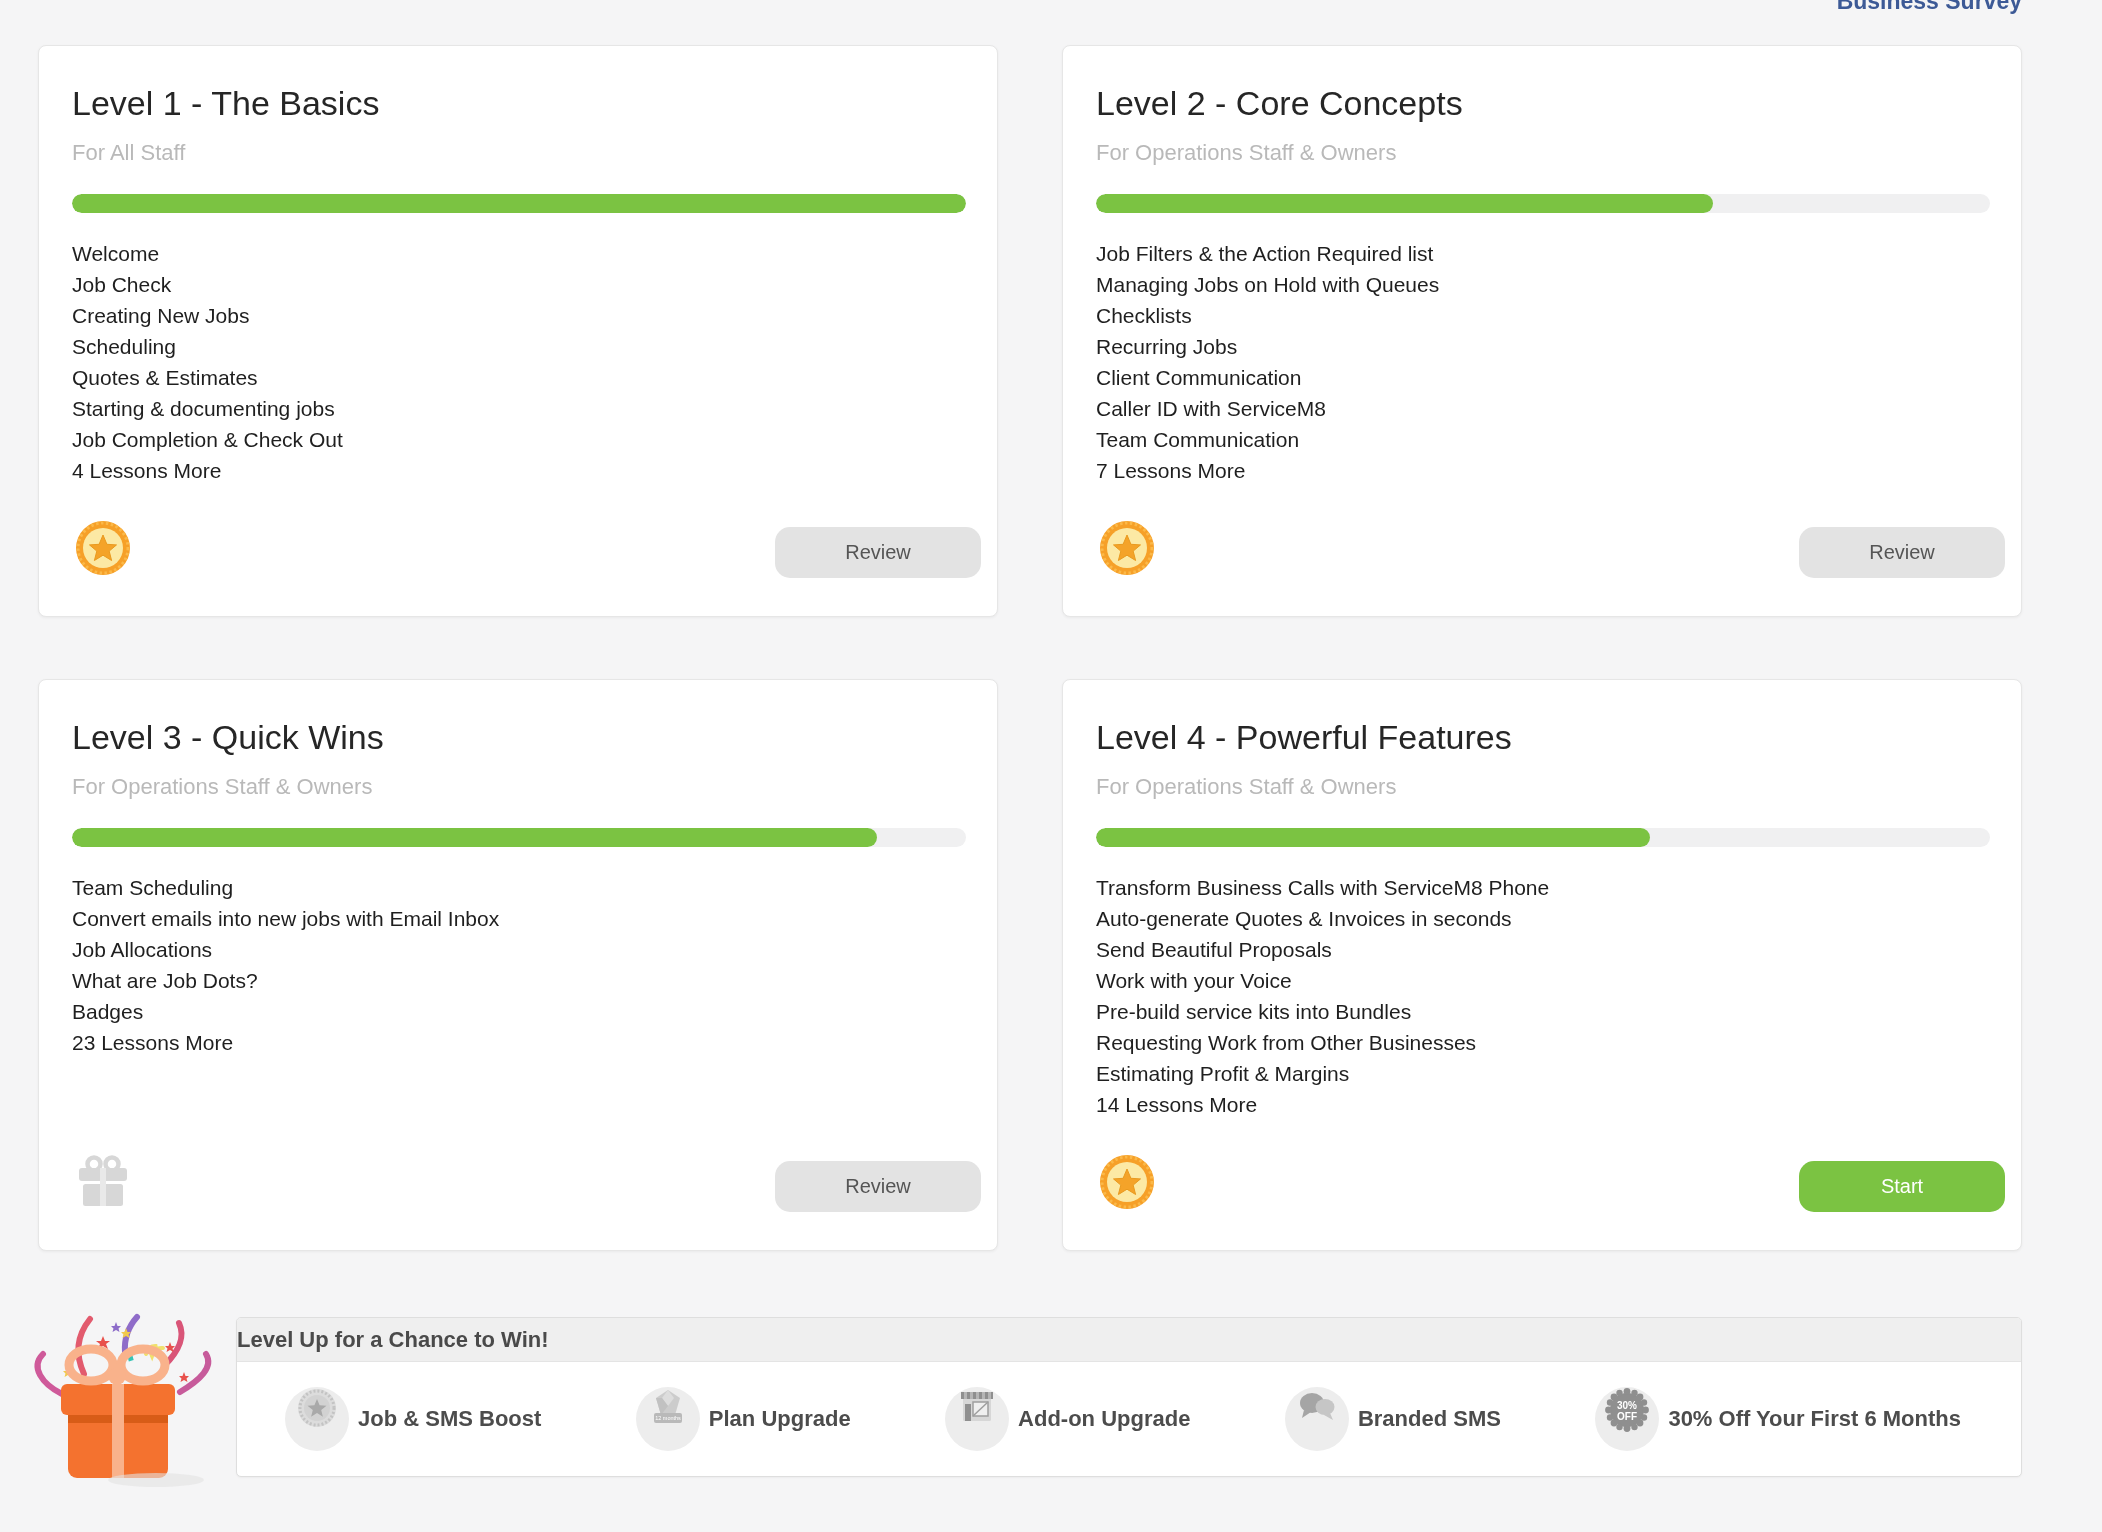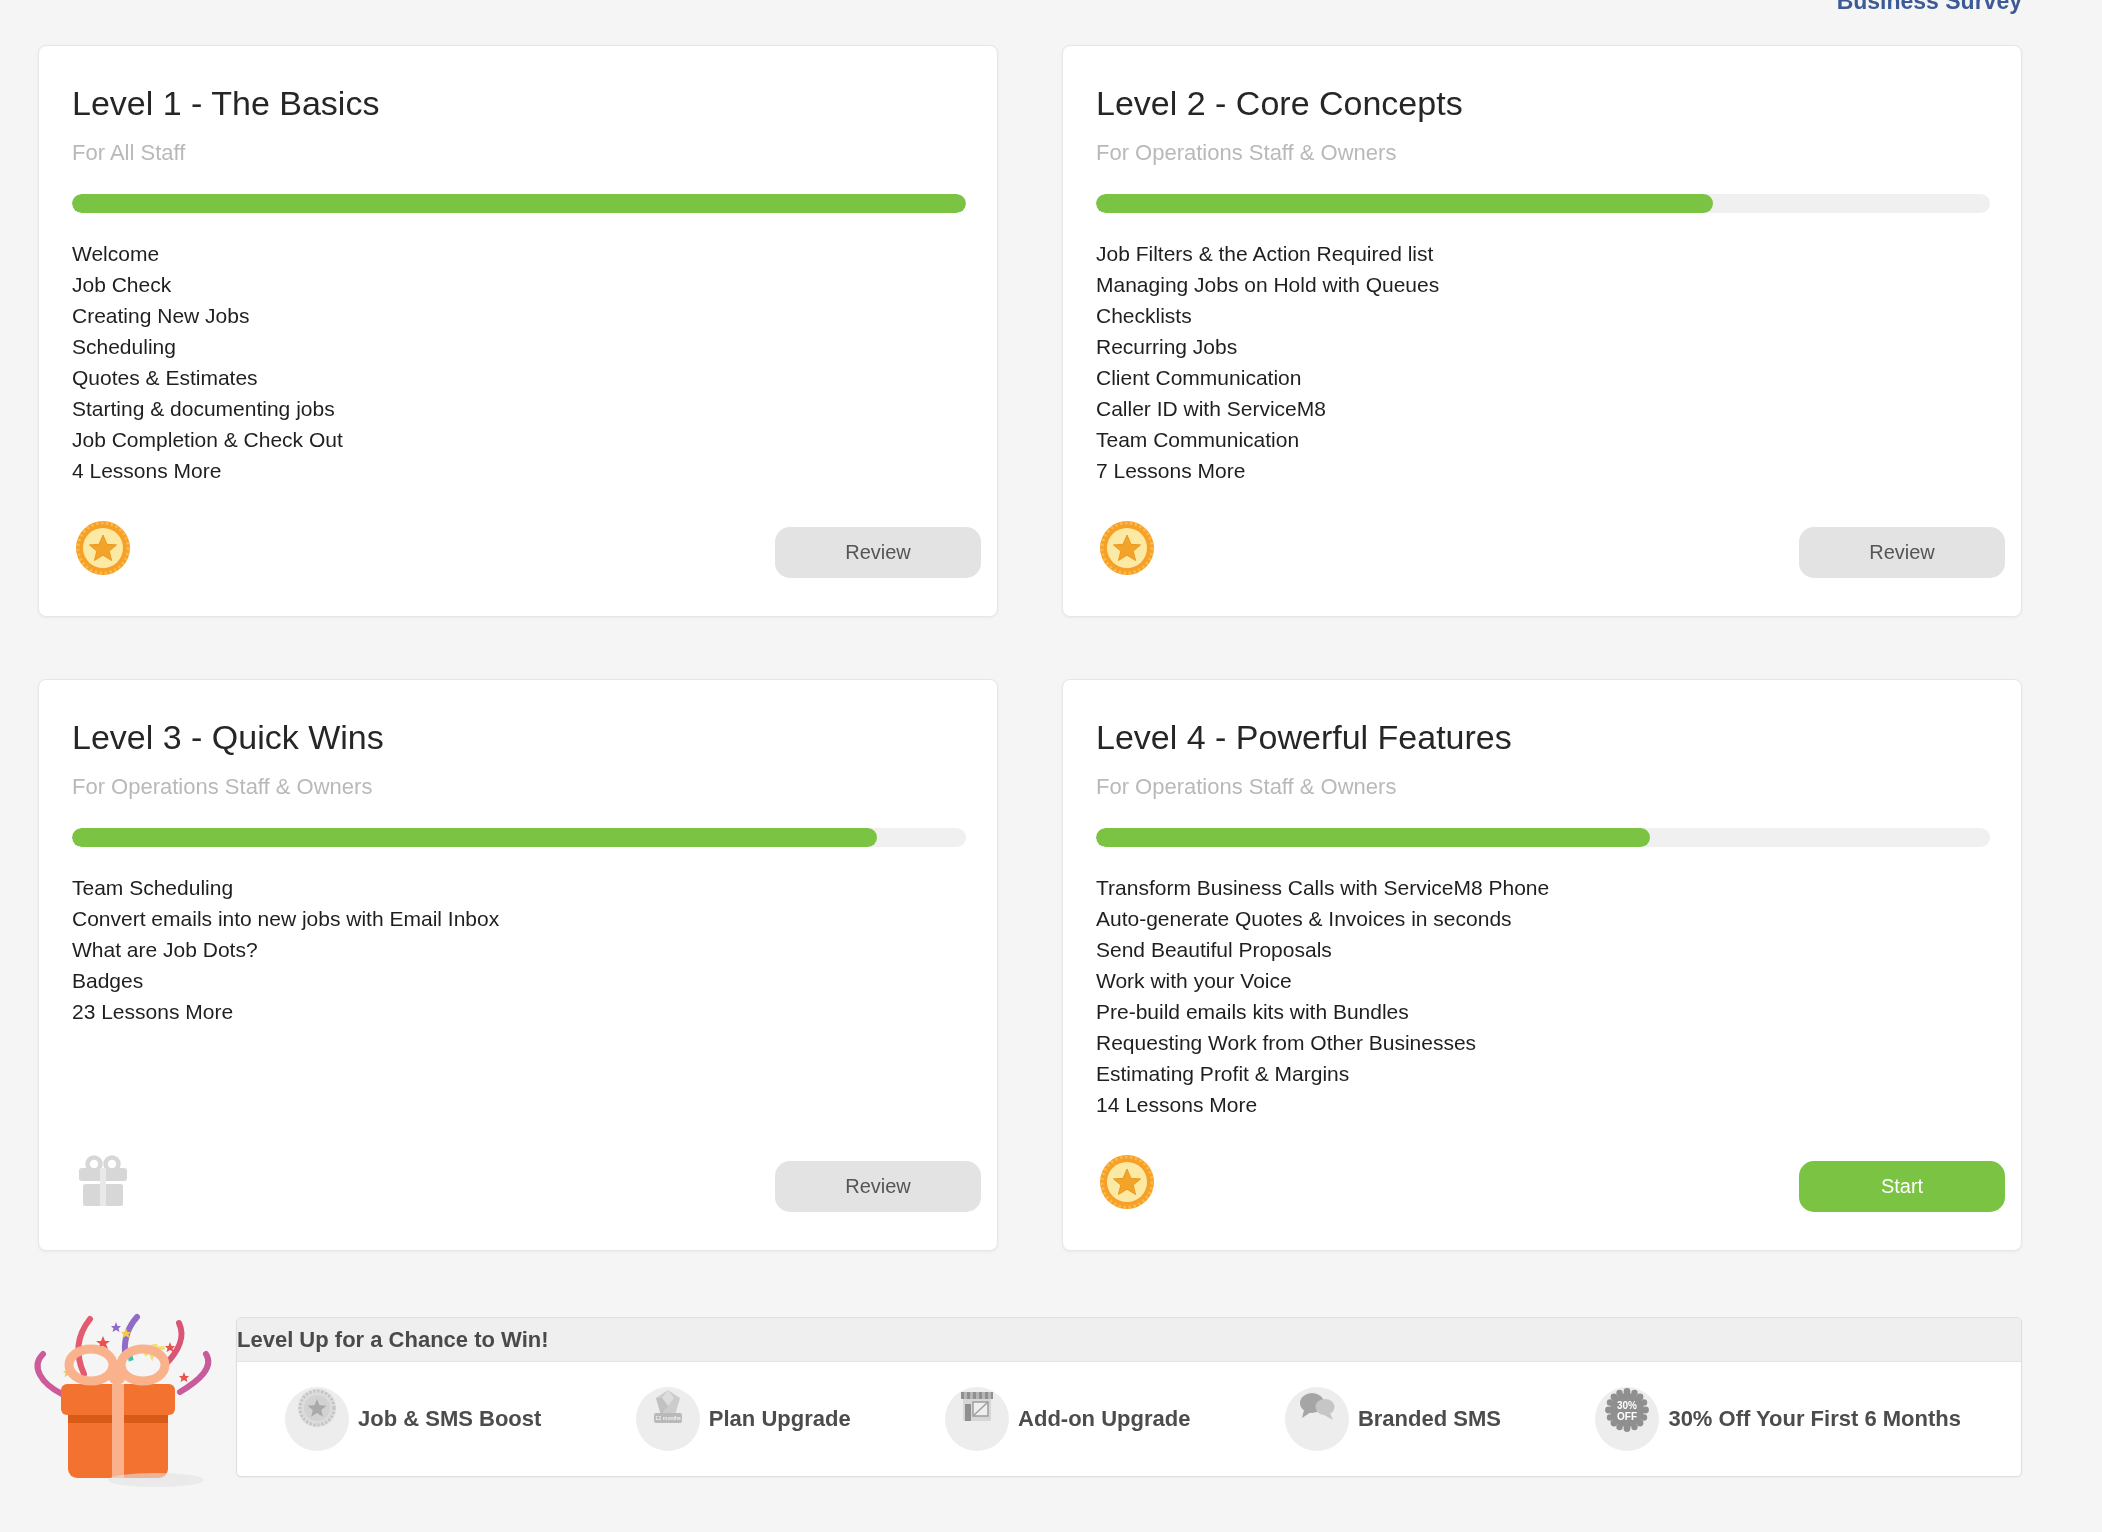--- a/index.html
+++ b/index.html
@@ -141,20 +141,21 @@
 
 <div class="card c3">
   <div class="card-title">Level 3 - Quick Wins</div>
   <div class="card-subtitle">For Operations Staff &amp; Owners</div>
   <div class="progress-track">
     <div class="progress-fill" style="width: 90%;"></div>
   </div>
   <div class="lessons">
       <div class="lesson">Team Scheduling</div>
       <div class="lesson">Convert emails into new jobs with Email Inbox</div>
+      <div class="lesson">Job Allocations</div>
       <div class="lesson">What are Job Dots?</div>
       <div class="lesson">Badges</div>
       <div class="lesson">23 Lessons More</div>
     </div>
   <span class="badge">
     <svg width="56" height="56" viewBox="0 0 56 56">
       <circle cx="19" cy="10" r="6.5" fill="none" stroke="#d7d7d7" stroke-width="4.5"></circle>
       <circle cx="37" cy="10" r="6.5" fill="none" stroke="#d7d7d7" stroke-width="4.5"></circle>
       <rect x="4" y="14" width="48" height="13" rx="3" fill="#d7d7d7"></rect>
       <rect x="8" y="30" width="40" height="22" rx="2.5" fill="#d7d7d7"></rect>
@@ -168,21 +169,21 @@
   <div class="card-title">Level 4 - Powerful Features</div>
   <div class="card-subtitle">For Operations Staff &amp; Owners</div>
   <div class="progress-track">
     <div class="progress-fill" style="width: 62%;"></div>
   </div>
   <div class="lessons">
       <div class="lesson">Transform Business Calls with ServiceM8 Phone</div>
       <div class="lesson">Auto-generate Quotes &amp; Invoices in seconds</div>
       <div class="lesson">Send Beautiful Proposals</div>
       <div class="lesson">Work with your Voice</div>
-      <div class="lesson">Pre-build emails kits with Bundles</div>
+      <div class="lesson">Pre-build service kits into Bundles</div>
       <div class="lesson">Requesting Work from Other Businesses</div>
       <div class="lesson">Estimating Profit &amp; Margins</div>
       <div class="lesson">14 Lessons More</div>
     </div>
   <span class="badge">
     <svg width="56" height="56" viewBox="0 0 56 56">
       <circle cx="28" cy="28" r="27" fill="#f6a028"></circle>
       <circle cx="28" cy="28" r="25" fill="none" stroke="#fbb949" stroke-width="3" stroke-dasharray="2.5 2.5"></circle>
       <circle cx="28" cy="28" r="20" fill="#fce9a4"></circle>
       <polygon points="28,15 31.9,24.3 41.5,24.9 34.2,31.1 36.6,40.5 28,35.2 19.4,40.5 21.8,31.1 14.5,24.9 24.1,24.3" fill="#f4a329" stroke="#e99a1f" stroke-width="1"></polygon>

